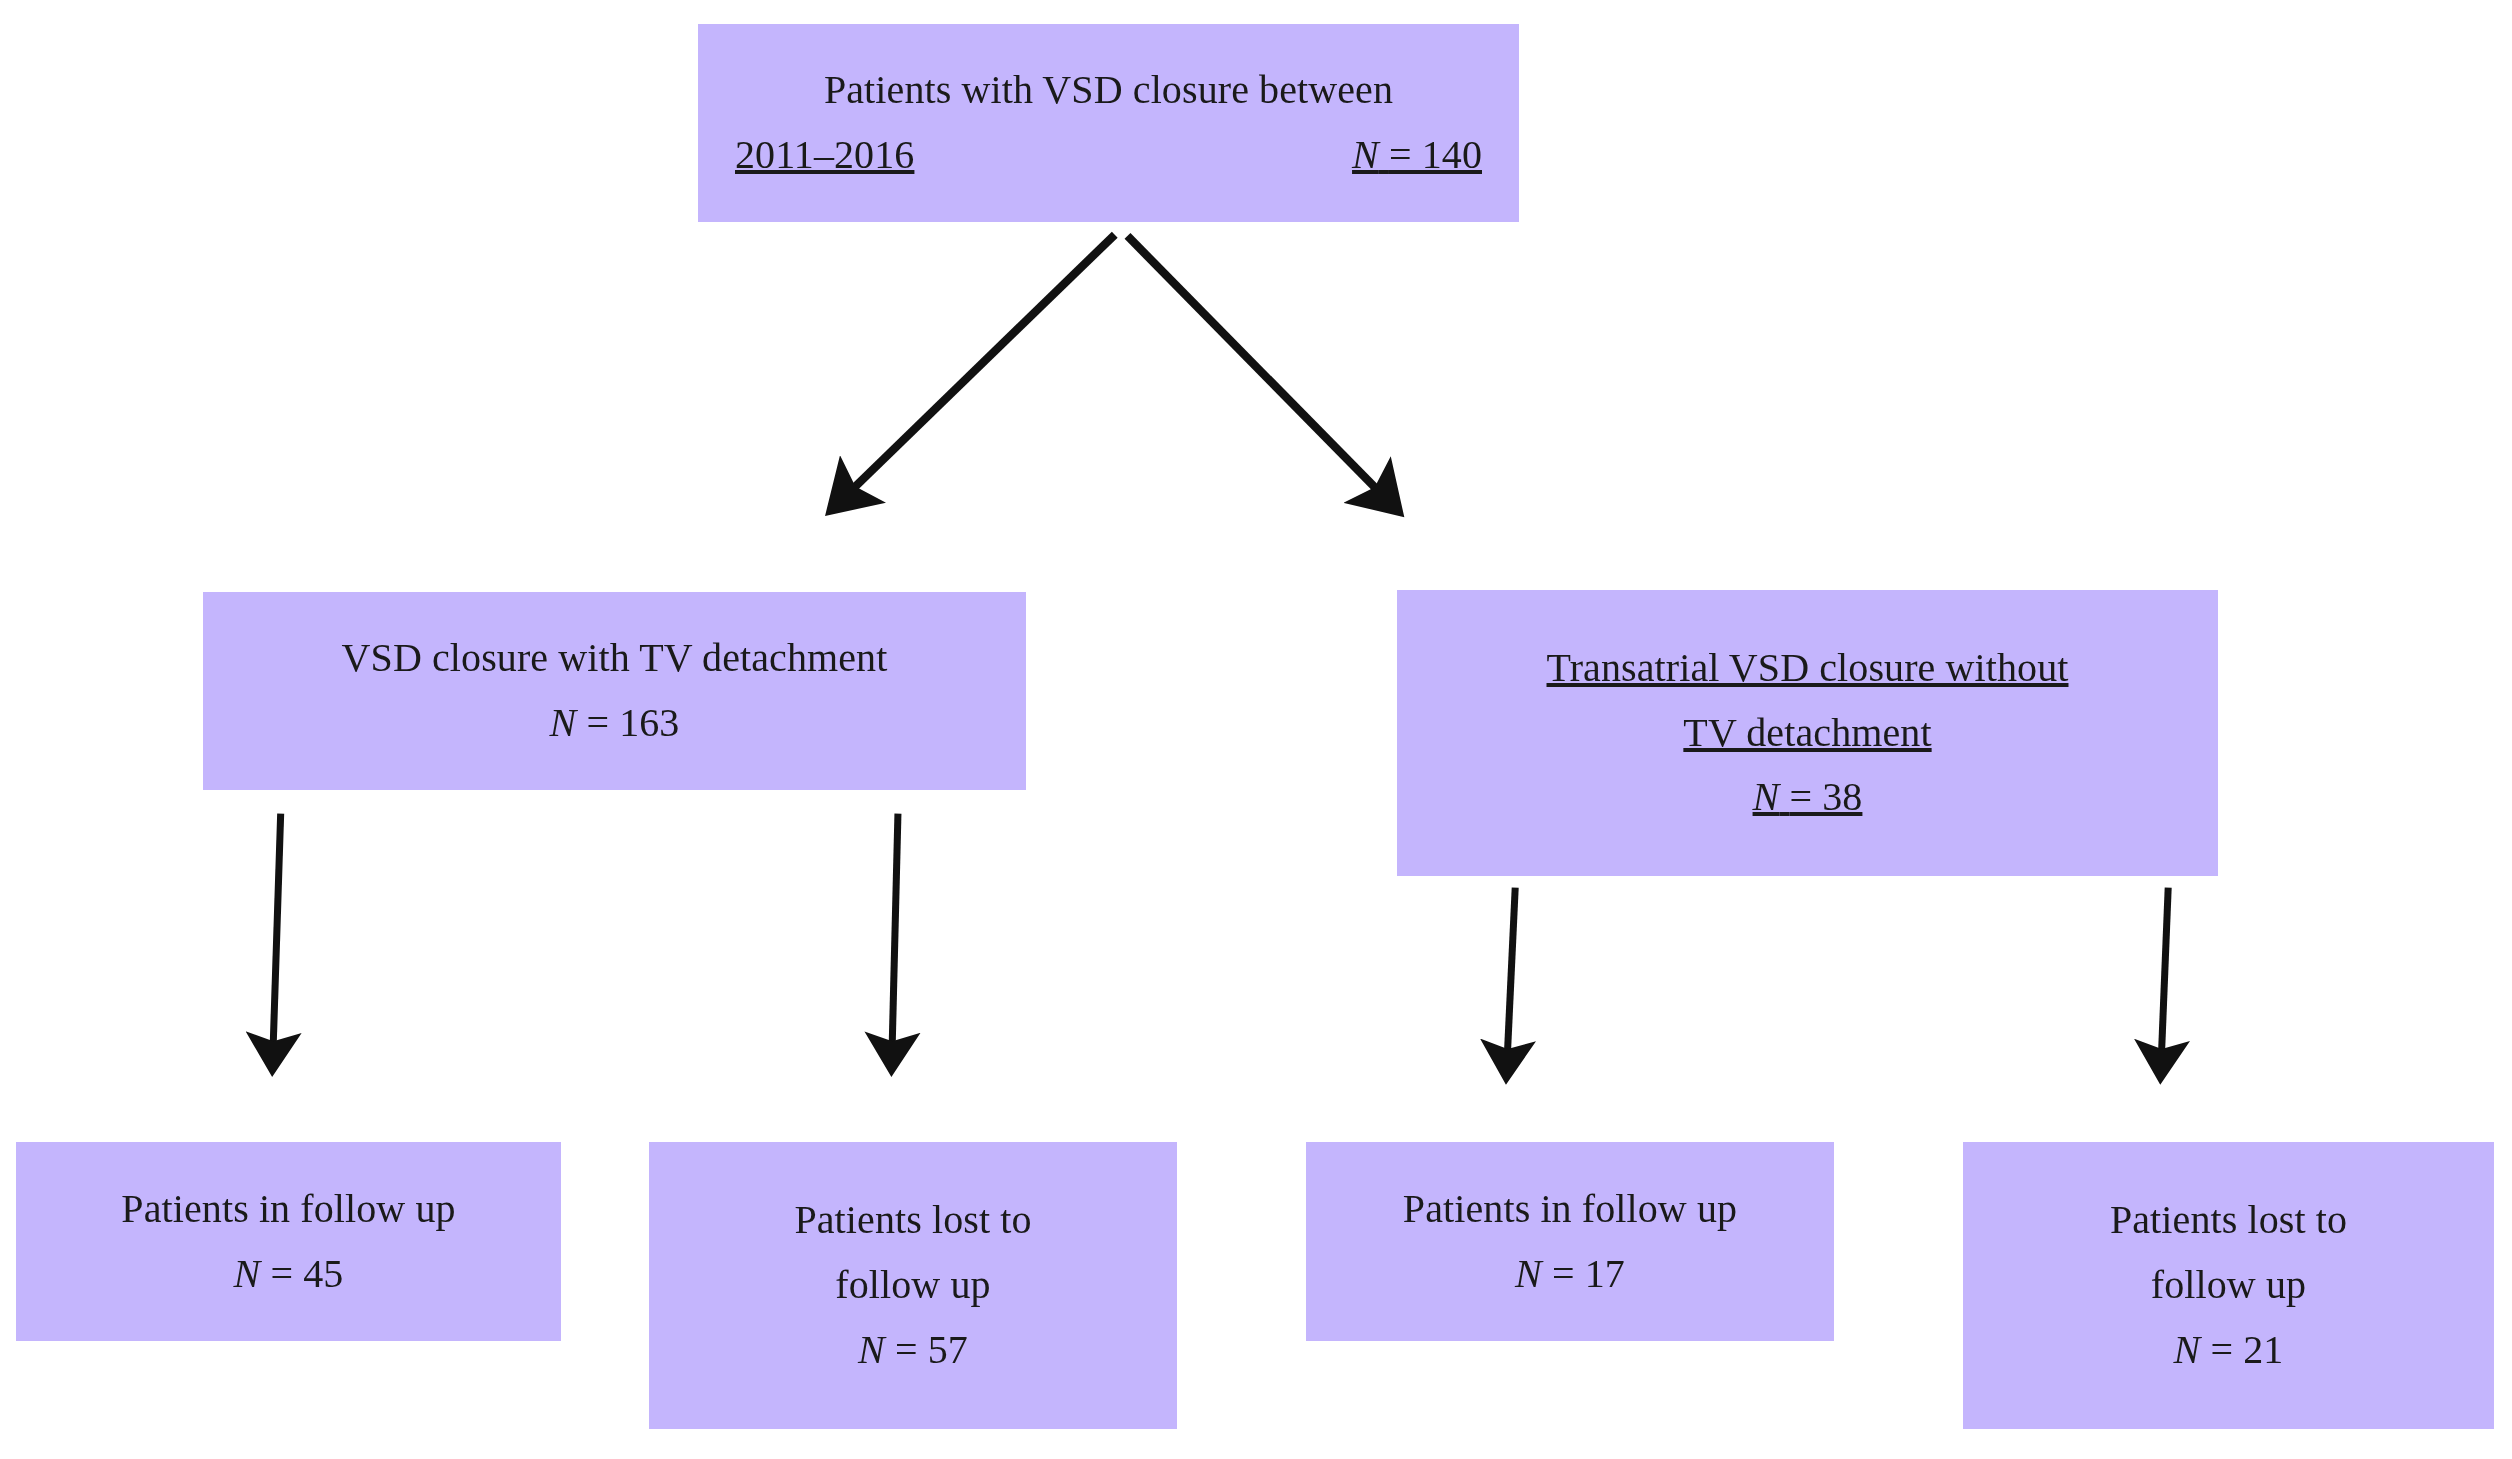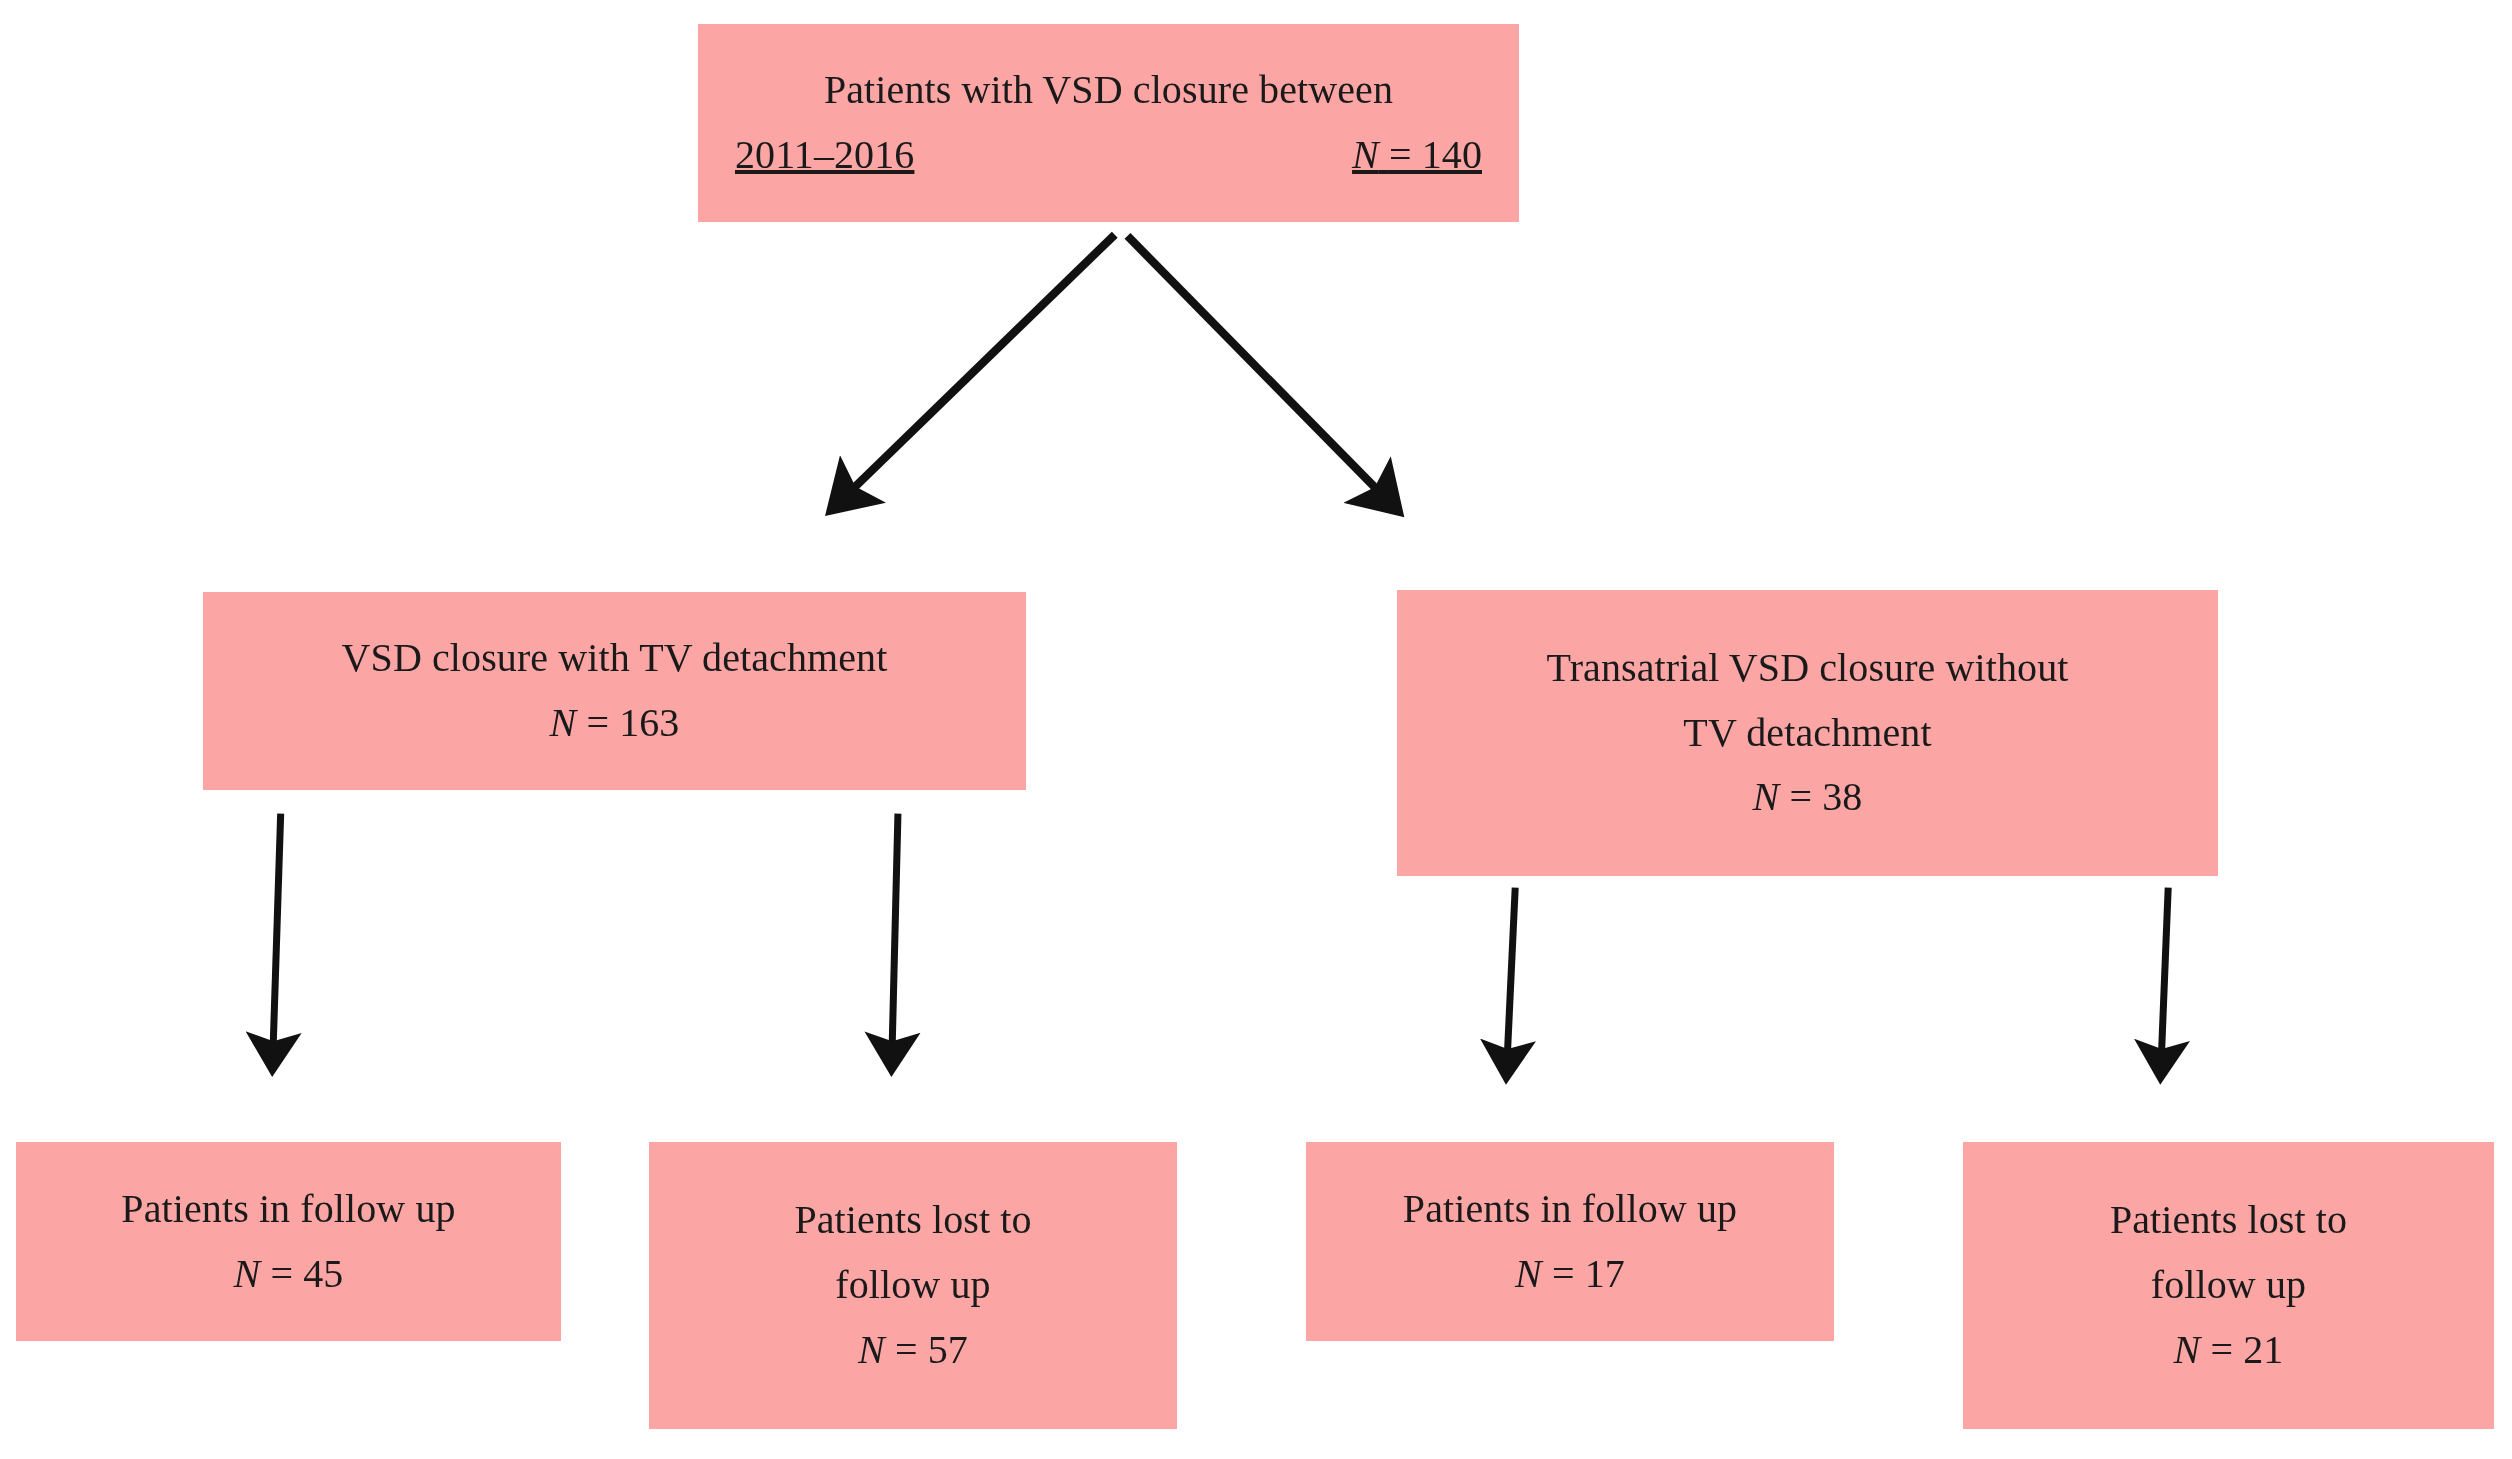--- a/index.html
+++ b/index.html
@@ -14,21 +14,21 @@
     overflow: hidden;
     font-family: "Liberation Serif", "DejaVu Serif", serif;
     color: #1a1a1a;
   }
   #flow-root {
     position: absolute;
     inset: 0;
   }
   .node {
     position: absolute;
-    background: #fca5a5;
+    background: #c4b5fd;
     display: flex;
     flex-direction: column;
     align-items: center;
     justify-content: center;
     box-sizing: border-box;
     text-align: center;
     line-height: 1.62;
   }
   .node .line {
     display: block;
@@ -44,21 +44,21 @@
     padding: 0 37px;
     text-decoration: underline;
   }
   .nvar {
     font-style: italic;
     font-family: "Liberation Serif", "DejaVu Serif", serif;
   }
   
   #node-root        { left: 698px; top: 24px;   width: 821px; height: 198px; }
   #node-left        { left: 159px;  top: 592px;  width: 823px; height: 198px; margin-left: 44px; }
-  #node-right       { left: 1397px; top: 590px;  width: 821px; height: 286px; }
+  #node-right       { left: 1397px; top: 590px;  width: 821px; height: 286px; text-decoration: underline; }
   #node-left-fu     { left: 16px;   top: 1142px; width: 545px;  height: 199px; }
   #node-left-lost   { left: 649px; top: 1142px; width: 528px;  height: 287px; }
   #node-right-fu    { left: 1306px; top: 1142px; width: 528px;  height: 199px; }
   #node-right-lost  { left: 1963px; top: 1142px; width: 531px;  height: 287px; }
 
   #arrow-layer {
     position: absolute;
     left: 0; top: 0;
     width: 2512px;
     height: 1459px;

